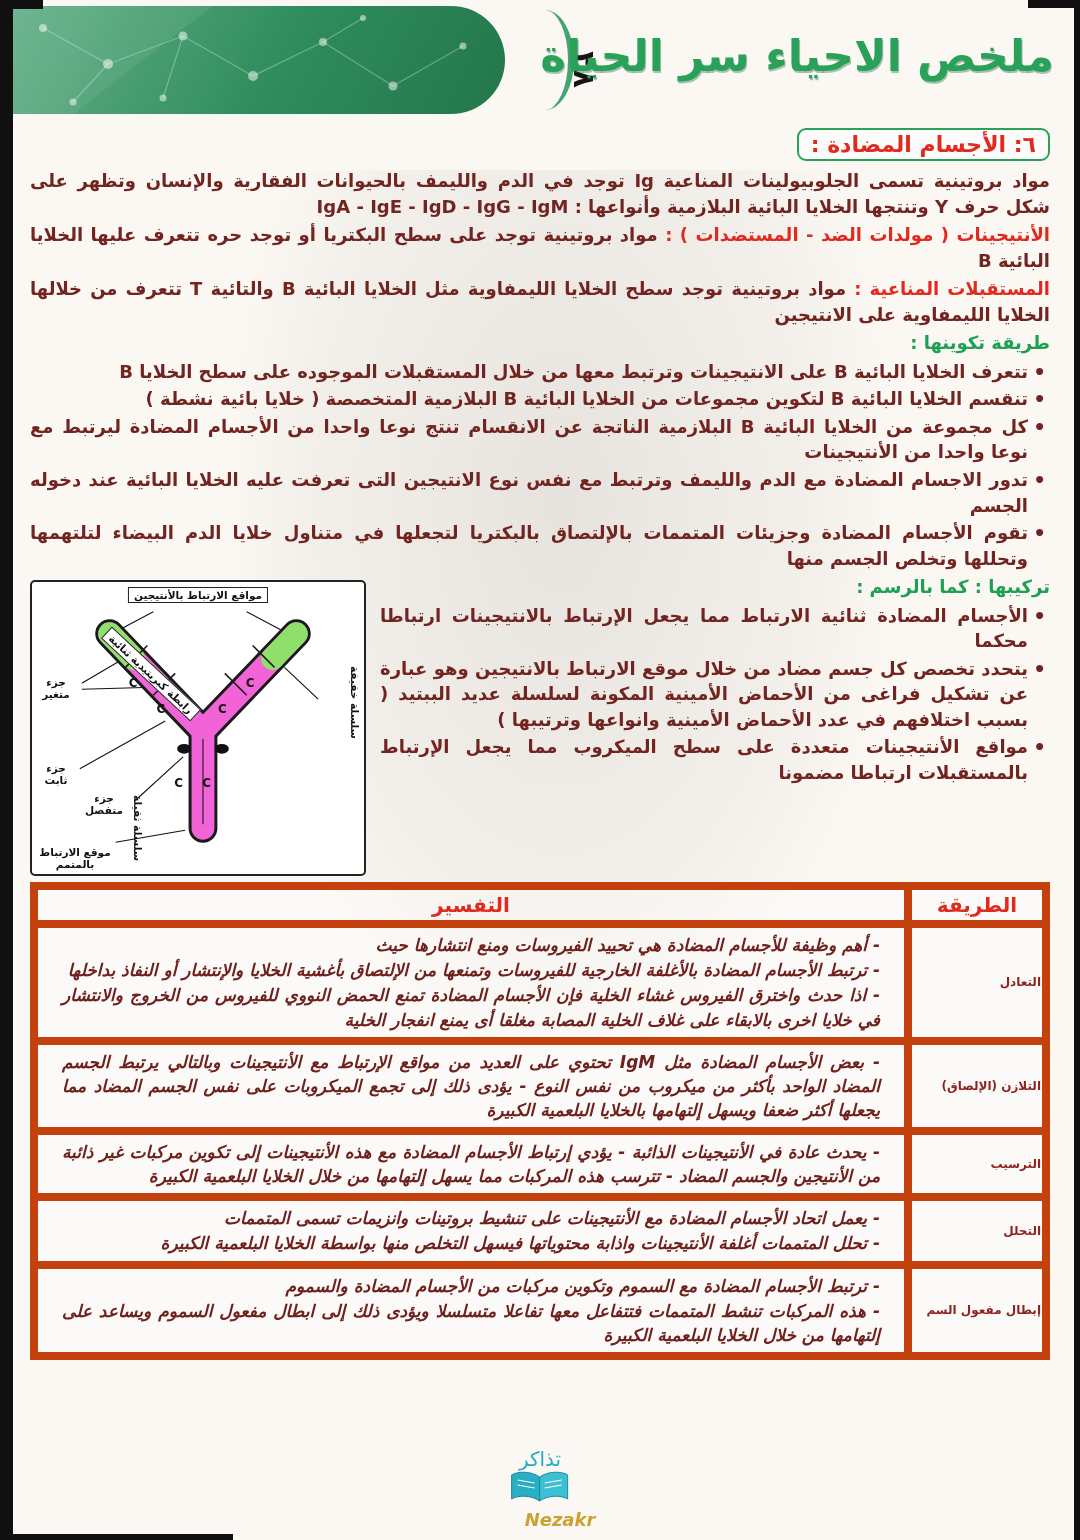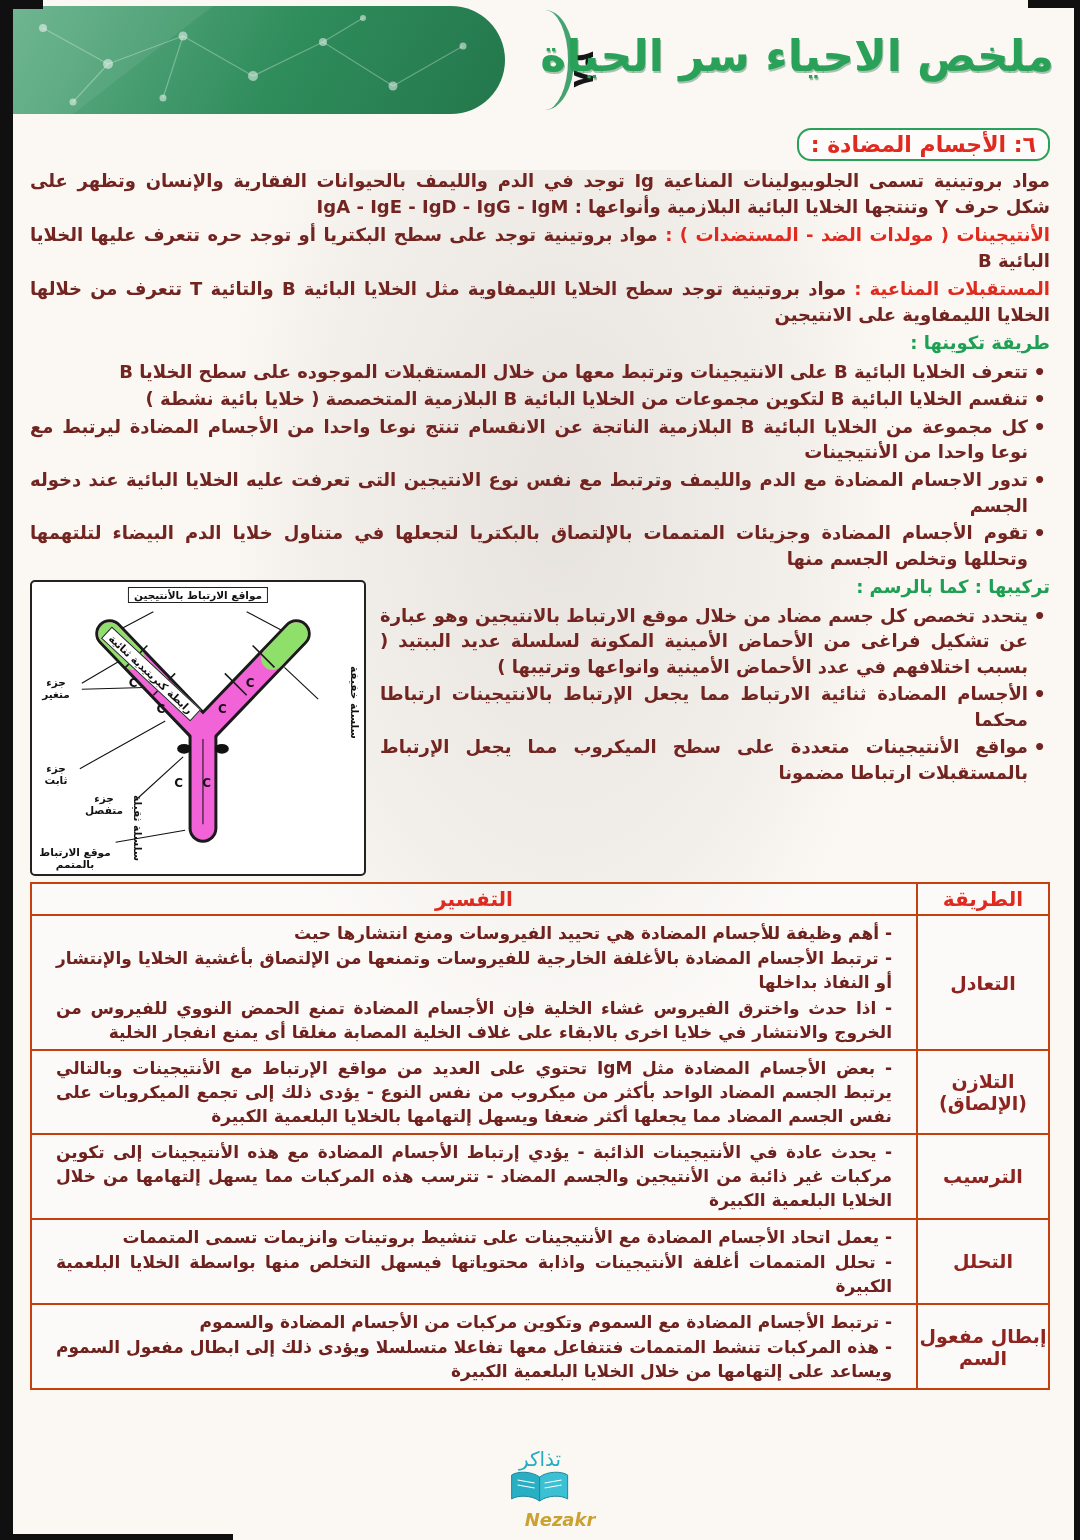--- a/index.html
+++ b/index.html
@@ -22,44 +22,44 @@
         border-radius:0 58px 58px 0;}
   .band svg{position:absolute;left:0;top:0;}
   .band-arc{position:absolute;left:516px;top:10px;width:52px;height:100px;
         border-right:6px solid #45a372;border-radius:50%;}
   .page-num{position:absolute;left:566px;top:52px;transform:rotate(90deg);
         font-size:30px;font-weight:bold;color:#161616;}
   .app-title{position:absolute;right:26px;top:30px;font-size:44px;font-weight:bold;
         color:#2aa158;text-shadow:1px 2px 0 rgba(16,92,52,.35);white-space:nowrap;}
   
   .main{position:relative;z-index:3;padding:4px 30px 0 30px;font-weight:bold;color:#722420;}
-  .section-box{display:inline-block;border:2.5px solid #2aa158;border-radius:14px;color:#e02a1f;
+  .section-box{display:inline-block;border:2.5px solid #2aa158;border-radius:9px;color:#e02a1f;
         font-size:22px;padding:2px 12px;margin:2px 0 7px;background:rgba(255,255,255,.55);}
   .para{font-size:18px;line-height:1.42;text-align:justify;color:#722420;margin:0 0 3px;}
   .lead-red{color:#e02a1f;}
   .lead-green{color:#1da053;}
   ul.bullets{list-style:none;margin:0 0 3px;padding:0;}
   ul.bullets li{position:relative;padding-right:22px;font-size:18px;line-height:1.42;
         text-align:justify;margin-bottom:2px;}
   ul.bullets li::before{content:"\2022";position:absolute;right:4px;top:-1px;font-size:20px;}
   
   .diagram{float:left;width:332px;height:292px;margin:6px 14px 6px 0;border:2px solid #222;
         border-radius:5px;background:#fff;position:relative;z-index:3;}
   .dlabel{position:absolute;font-size:10.5px;color:#111;font-weight:bold;line-height:1.15;text-align:center;}
   .dbox{border:1.3px solid #222;background:#fff;padding:1px 5px;white-space:nowrap;}
   .rot{transform:rotate(43deg);}
   .vert{writing-mode:vertical-rl;}
   
   .methods-table{width:100%;border-collapse:collapse;margin-top:6px;clear:both;
         background:rgba(255,255,255,.35);}
-  .methods-table th,.methods-table td{border:2px solid #c2410c;}
+  .methods-table th,.methods-table td{border:8px solid #c2410c;}
   .methods-table th{color:#e02a1f;font-size:20px;padding:3px;font-weight:bold;}
-  td.method-cell{width:128px;text-align:center;color:#8d2420;font-size:19px;font-weight:bold;}
+  td.method-cell{width:128px;color:#8d2420;font-size:12px;font-weight:bold;}
   td.expl-cell{padding:4px 24px;font-size:17px;line-height:1.42;text-align:justify;
-        color:#6e211d;font-weight:bold;}
+        color:#6e211d;font-weight:bold;font-style:italic;}
   td.expl-cell div{margin:1px 0;}
   
   .watermark{position:absolute;left:50%;bottom:10px;transform:translateX(-50%);
         z-index:30;text-align:center;opacity:.92;}
   .wm-arabic{color:#14a6bd;font-size:20px;font-weight:normal;}
   .wm-latin{color:#c79a22;font-size:18px;font-style:italic;font-weight:bold;margin-left:40px;}
 </style>
 </head>
 <body>
 
@@ -195,22 +195,22 @@
       <div class="dlabel vert" style="left:100px;top:206px;height:80px;">سلسلة ثقيلة</div>
       <div class="dlabel" style="left:4px;bottom:4px;width:78px;">موقع الارتباط بالمتمم</div>
     </div>
 
     <p class="para">
       <span class="lead-green">تركيبها :</span>
       <span class="lead-green">كما بالرسم :</span>
     </p>
 
     <ul class="bullets">
+      <li>الأجسام المضادة ثنائية الارتباط مما يجعل الإرتباط بالانتيجينات ارتباطا محكما</li>
       <li>يتحدد تخصص كل جسم مضاد من خلال موقع الارتباط بالانتيجين وهو عبارة عن تشكيل فراغى من الأحماض الأمينية المكونة لسلسلة عديد الببتيد ( بسبب اختلافهم في عدد الأحماض الأمينية وانواعها وترتيبها )</li>
-      <li>الأجسام المضادة ثنائية الارتباط مما يجعل الإرتباط بالانتيجينات ارتباطا محكما</li>
       <li>مواقع الأنتيجينات متعددة على سطح الميكروب مما يجعل الإرتباط بالمستقبلات ارتباطا مضمونا</li>
     </ul>
 
 
     <table class="methods-table">
       <thead>
         <tr>
           <th>الطريقة</th>
           <th>التفسير</th>
         </tr>

